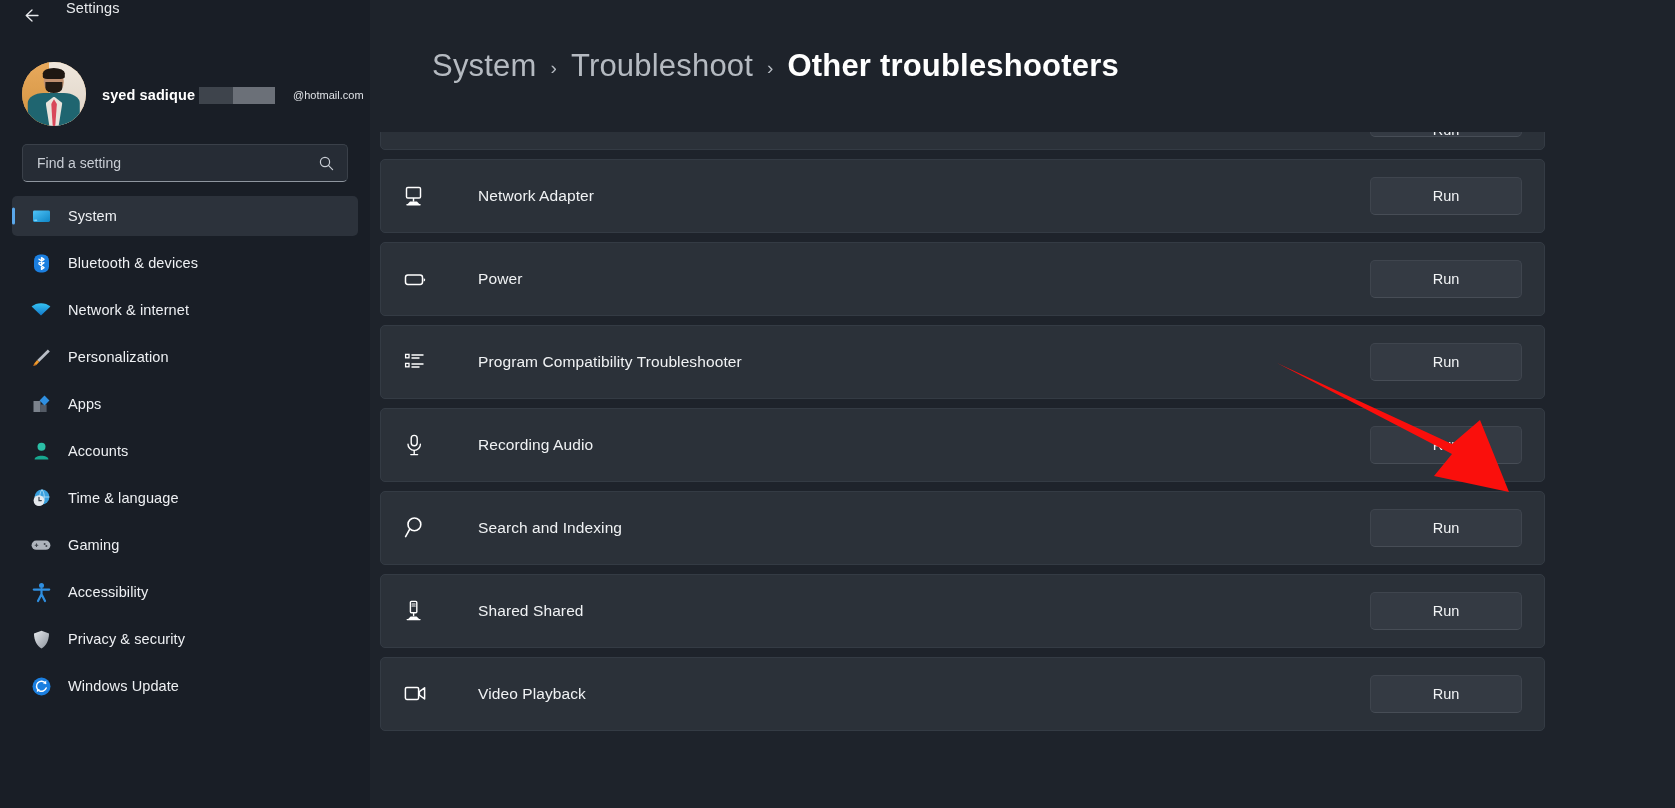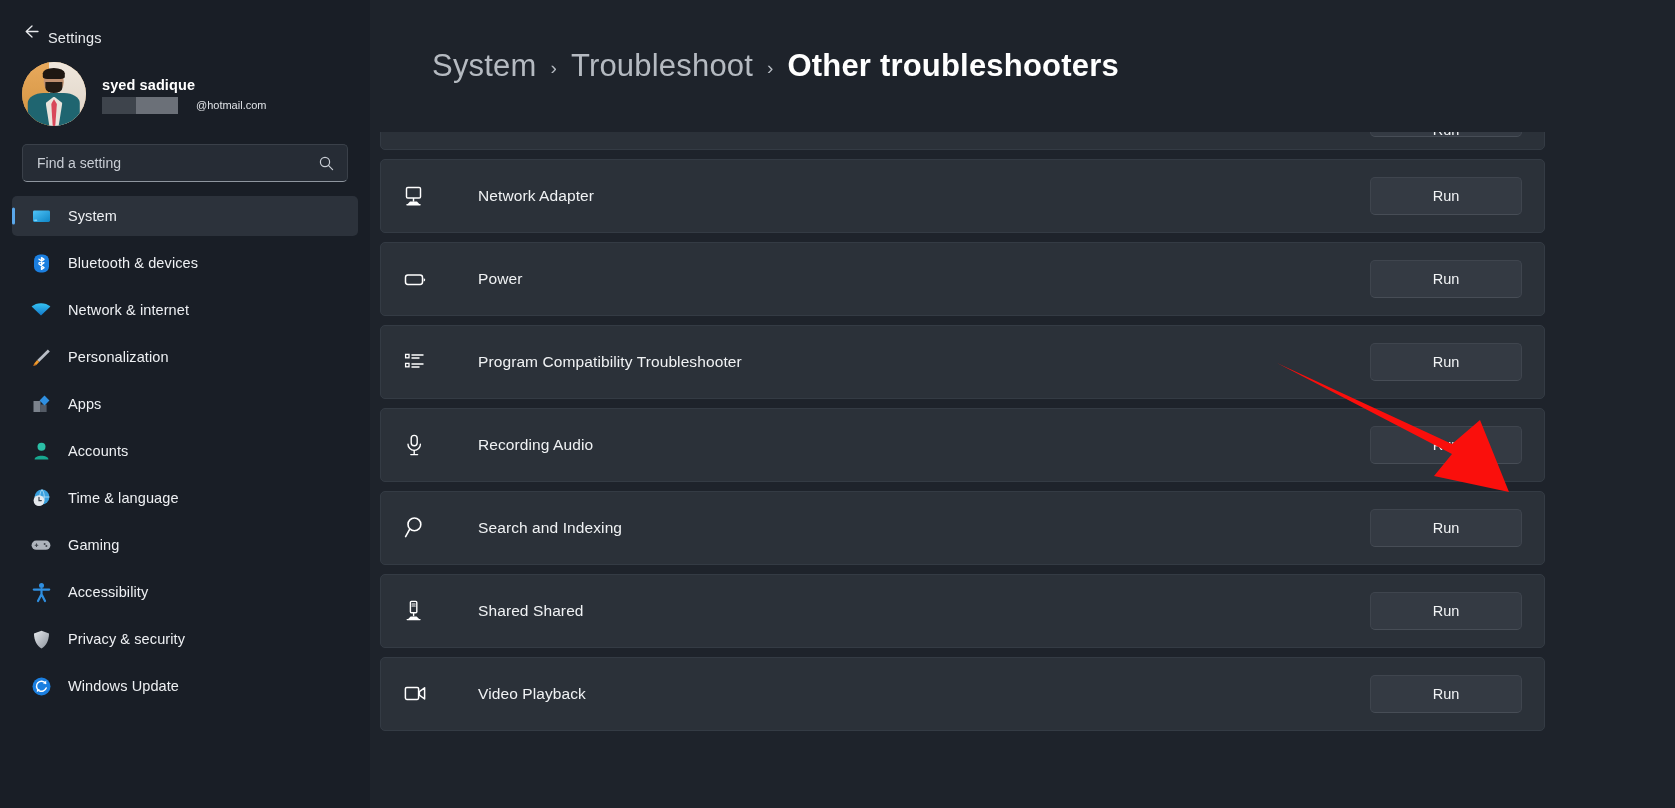--- a/index.html
+++ b/index.html
@@ -26,22 +26,23 @@
     width: 370px;
     height: 808px;
     background: #191e26;
     flex: 0 0 370px;
     position: relative;
   }
 
   .titlebar {
     height: 46px;
     display: flex;
-    align-items: flex-end;
+    align-items: flex-start;
     padding-left: 14px;
+    gap: 18px;
   }
   .back-btn {
     width: 34px; height: 30px;
     display: flex; align-items: center; justify-content: center;
     border-radius: 4px;
     cursor: pointer;
   }
   .back-btn svg { display:block; }
   .app-title {
     font-size: 14.5px;
@@ -66,21 +67,21 @@
   }
   .avatar .bg-l { position:absolute; left:0; top:0; width:42%; height:100%; background:linear-gradient(180deg,#e8a95c,#d1923f); }
   .avatar .bg-r { position:absolute; right:0; top:0; width:58%; height:100%; background:linear-gradient(180deg,#efe7dd,#ded2c4); }
   .avatar .head { position:absolute; left:50%; top:13%; transform:translateX(-50%); width:32%; height:34%; border-radius:50% 50% 45% 45%; background:#c09070; }
   .avatar .hair { position:absolute; left:50%; top:10%; transform:translateX(-50%); width:35%; height:17%; border-radius:50% 50% 20% 20%; background:#1e1712; }
   .avatar .beard { position:absolute; left:50%; top:31%; transform:translateX(-50%); width:27%; height:17%; border-radius:0 0 50% 50%; background:#241b14; }
   .avatar .body { position:absolute; left:50%; bottom:0; transform:translateX(-50%); width:82%; height:52%; border-radius:30% 30% 0 0; background:#1f6570; }
   .avatar .shirt { position:absolute; left:50%; bottom:0; transform:translateX(-50%); width:26%; height:46%; background:#e9e4dc; clip-path: polygon(50% 0, 100% 22%, 78% 100%, 22% 100%, 0 22%); }
   .avatar .tie { position:absolute; left:50%; bottom:0; transform:translateX(-50%); width:9%; height:42%; background:#d9485a; clip-path: polygon(50% 0, 100% 18%, 72% 100%, 28% 100%, 0 18%); }
 
-  .acct-text { display: flex; flex-direction: column; gap: 4px; padding-top: 2px; }
+  .acct-text { display: flex; flex-direction: row; gap: 4px; padding-top: 2px; }
   .acct-name { font-size: 14.5px; font-weight: bold; color: #ffffff; letter-spacing: .1px; }
   .acct-mail-row { display: flex; align-items: center; gap: 0; }
   .redact { display:inline-block; height: 17px; }
   .redact.a { width: 34px; background: #3e444c; }
   .redact.b { width: 42px; background: #6b7078; }
   .acct-mail { font-size: 11px; color: #dfe2e6; margin-left: 18px; }
 
   .search-wrap { padding: 14px 22px 0 22px; }
   .search-box {
     height: 38px;

